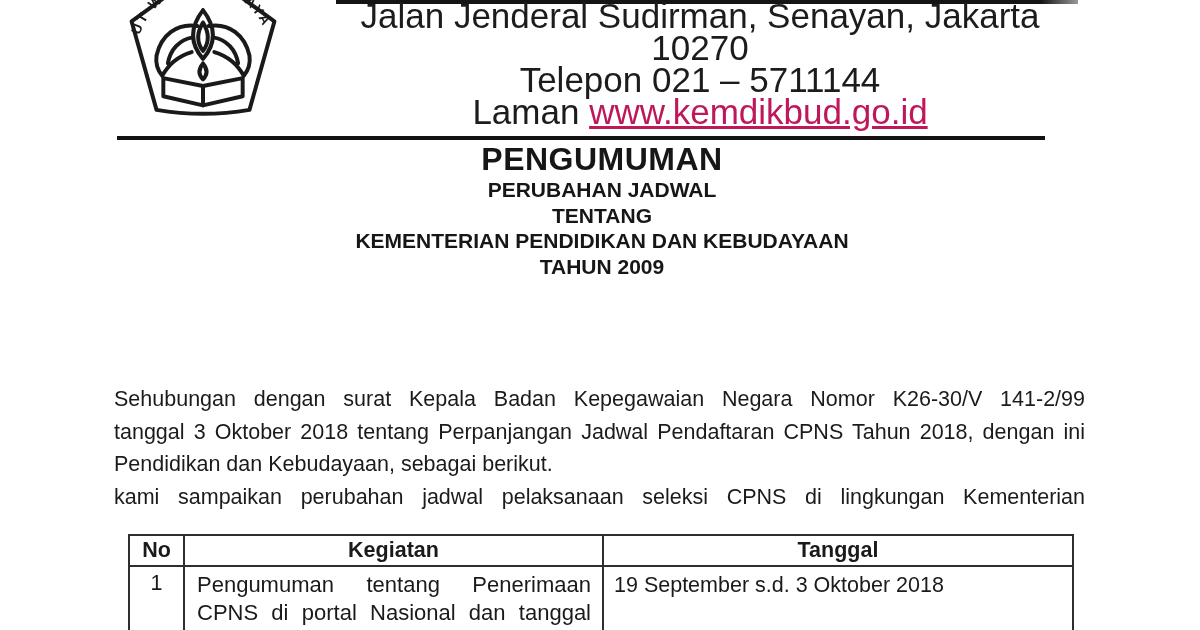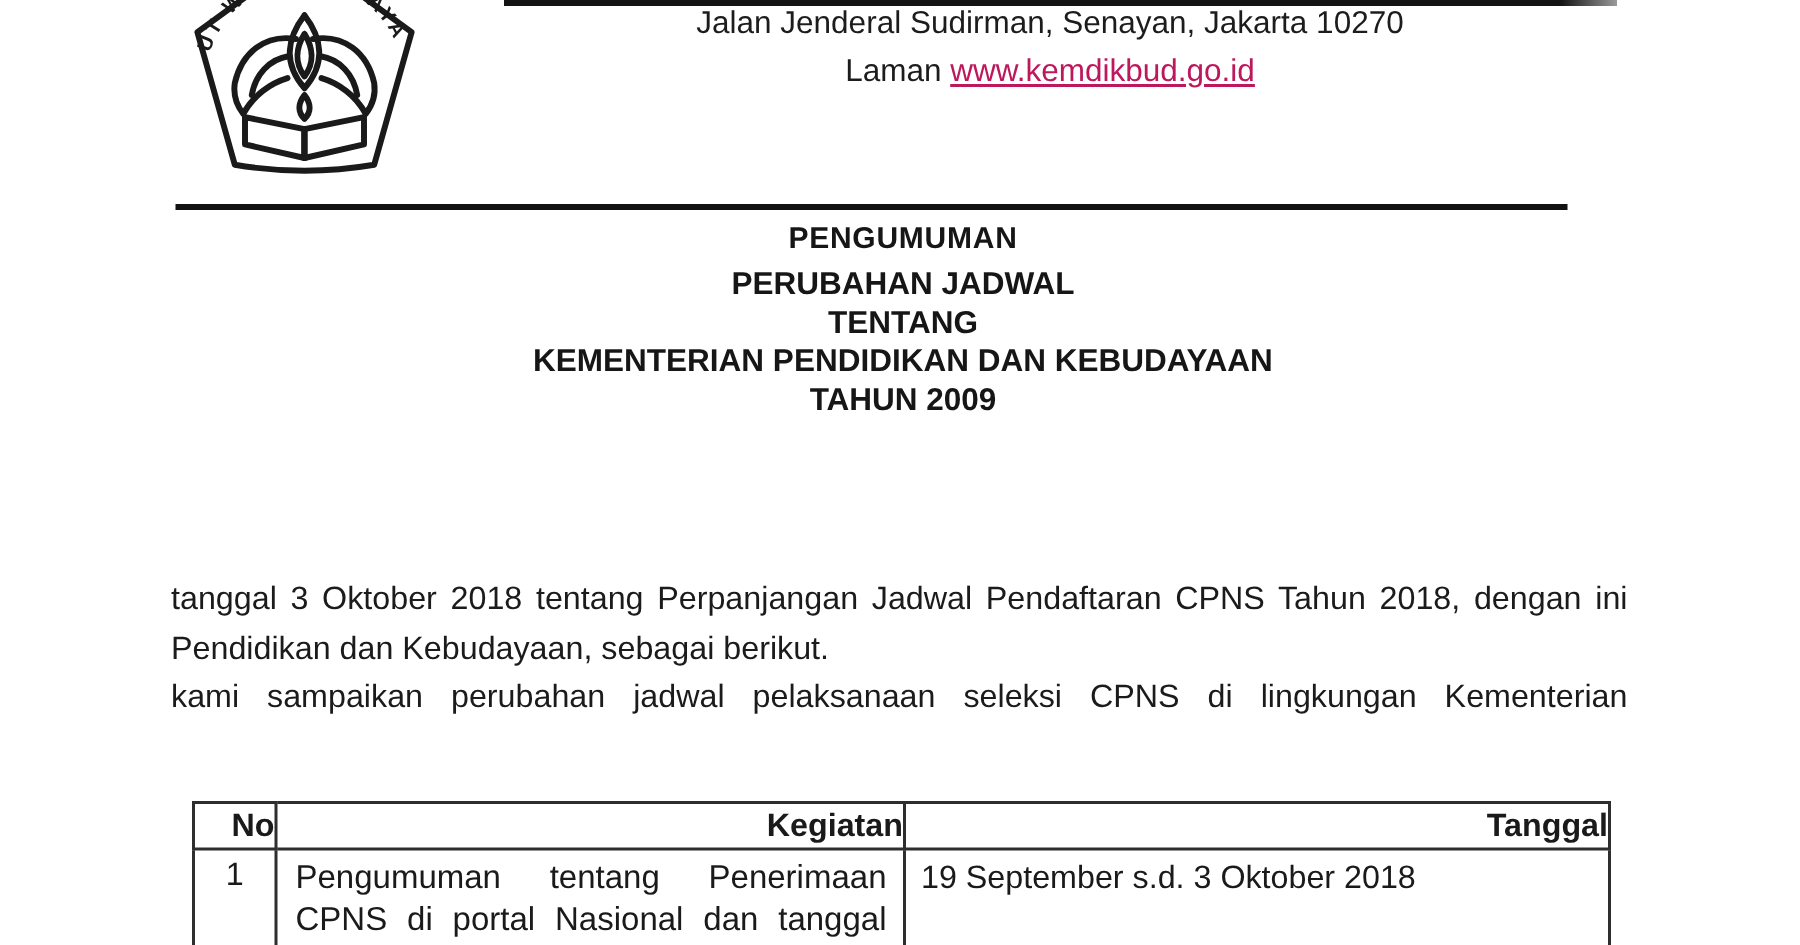--- a/index.html
+++ b/index.html
@@ -10,41 +10,41 @@
 
   
   .top-cutoff-bar { left:336px; top:0; width:742px; height:4px;
     background:linear-gradient(90deg,#141414 0%,#141414 95%,#9a9a9a 100%); }
 
   
   .logo-wrap { left:118px; top:-42px; width:170px; height:170px; }
 
   
   .letterhead { left:340px; top:0; width:720px; text-align:center; }
-  .lh-line { font-size:21px; line-height:32px; color:#1c1c1c; }
+  .lh-line { font-size:35px; line-height:32px; color:#1c1c1c; }
   .lh-link { color:#2323c8; text-decoration:underline; cursor:pointer; }
 
   .head-rule { left:117px; top:136px; width:928px; height:4px; background:#121212; }
 
   
   .title-block { left:100px; top:141px; width:1004px; text-align:center; color:#161616; }
-  .doc-title { font-size:20px; font-weight:bold; line-height:36px; letter-spacing:0.5px; }
+  .doc-title { font-size:32px; font-weight:bold; line-height:36px; letter-spacing:0.5px; }
   .title-line { font-size:21px; font-weight:bold; line-height:25.5px; }
   .pre { white-space:pre; }
 
   
   .paragraph { left:114px; top:383px; width:971px; }
   .jline { font-size:21.5px; line-height:32.5px; text-align:justify; text-align-last:justify; }
   .jline.jlast { text-align-last:left; }
 
   
   .sched-table { position:absolute; left:128px; top:534px; width:944px;
     border-collapse:collapse; table-layout:fixed; }
   .sched-table th, .sched-table td { border:2px solid #2e2e2e; font-size:21.5px; color:#1a1a1a; }
-  .sched-table th { font-weight:bold; text-align:right; vertical-align:middle; height:31px; padding:1px 0; }
+  .sched-table th { font-weight:bold; text-align:center; vertical-align:middle; height:31px; padding:1px 0; }
   .sched-table td { vertical-align:top; height:120px; }
   .cell-no { text-align:center; padding-top:4px; }
   .cell-keg { padding:4px 11px 0 12px; }
   .keg-line { font-size:22px; line-height:28px; text-align:justify; text-align-last:justify; }
   .keg-line.jlast { text-align-last:left; }
   .cell-tgl { padding:4px 8px 0 10px; line-height:28px; }
 </style>
 </head>
 <body>
 
@@ -72,34 +72,36 @@
         <path id="motto-arc" d="M20,66 A58,58 0 0 1 130,66"></path>
       </defs>
     <text font-size="12" font-weight="bold" fill="#1a1a1a" letter-spacing="2">
       <textPath href="#motto-arc" startOffset="50%" text-anchor="middle">TUT WURI HANDAYANI</textPath>
     </text>
   </svg>
 </div>
 
 <div class="abs letterhead">
   <div class="lh-line">Jalan Jenderal Sudirman, Senayan, Jakarta 10270</div>
+  <div class="lh-line">Telepon 021 – 5711144</div>
   <div class="lh-line"><span>Laman </span><a class="lh-link" style="color: #be185d;">www.kemdikbud.go.id</a></div>
 </div>
 
 <div class="abs head-rule"></div>
 
 <div class="abs title-block">
   <div class="doc-title">PENGUMUMAN</div>
   <div class="title-line">PERUBAHAN JADWAL</div>
   <div class="title-line">TENTANG</div>
   <div class="title-line">KEMENTERIAN PENDIDIKAN DAN KEBUDAYAAN</div>
   <div class="title-line">TAHUN 2009</div>
 </div>
 
 <div class="abs paragraph">
+  <div class="jline">Sehubungan dengan surat Kepala Badan Kepegawaian Negara Nomor K26-30/V 141-2/99</div>
   <div class="jline">tanggal 3 Oktober 2018 tentang Perpanjangan Jadwal Pendaftaran CPNS Tahun 2018, dengan ini</div>
   <div class="jline jlast">Pendidikan dan Kebudayaan, sebagai berikut.</div>
   <div class="jline">kami sampaikan perubahan jadwal pelaksanaan seleksi CPNS di lingkungan Kementerian</div>
 </div>
 
 <table class="sched-table">
   <colgroup>
       <col style="width:55px">
       <col style="width:419px">
       <col style="width:470px">

